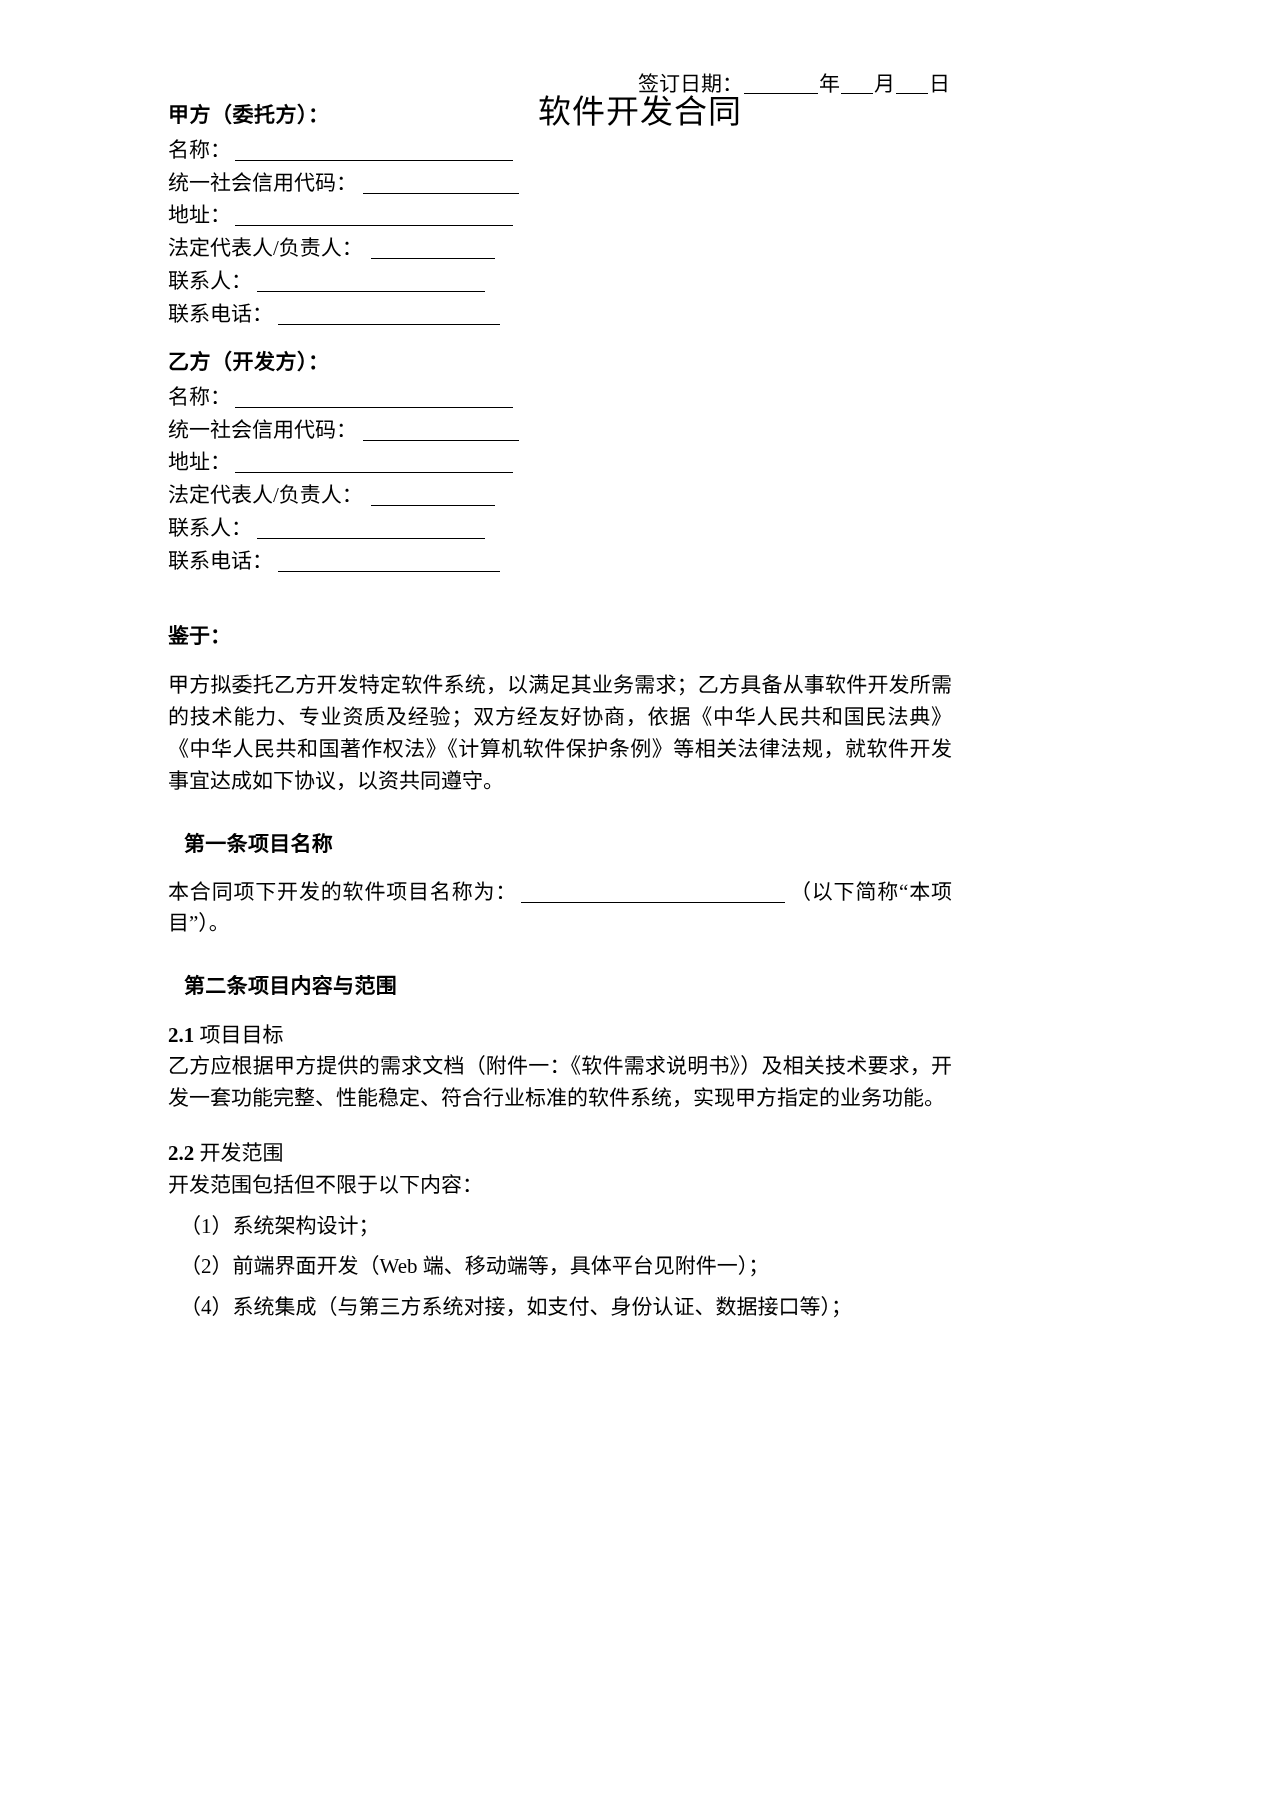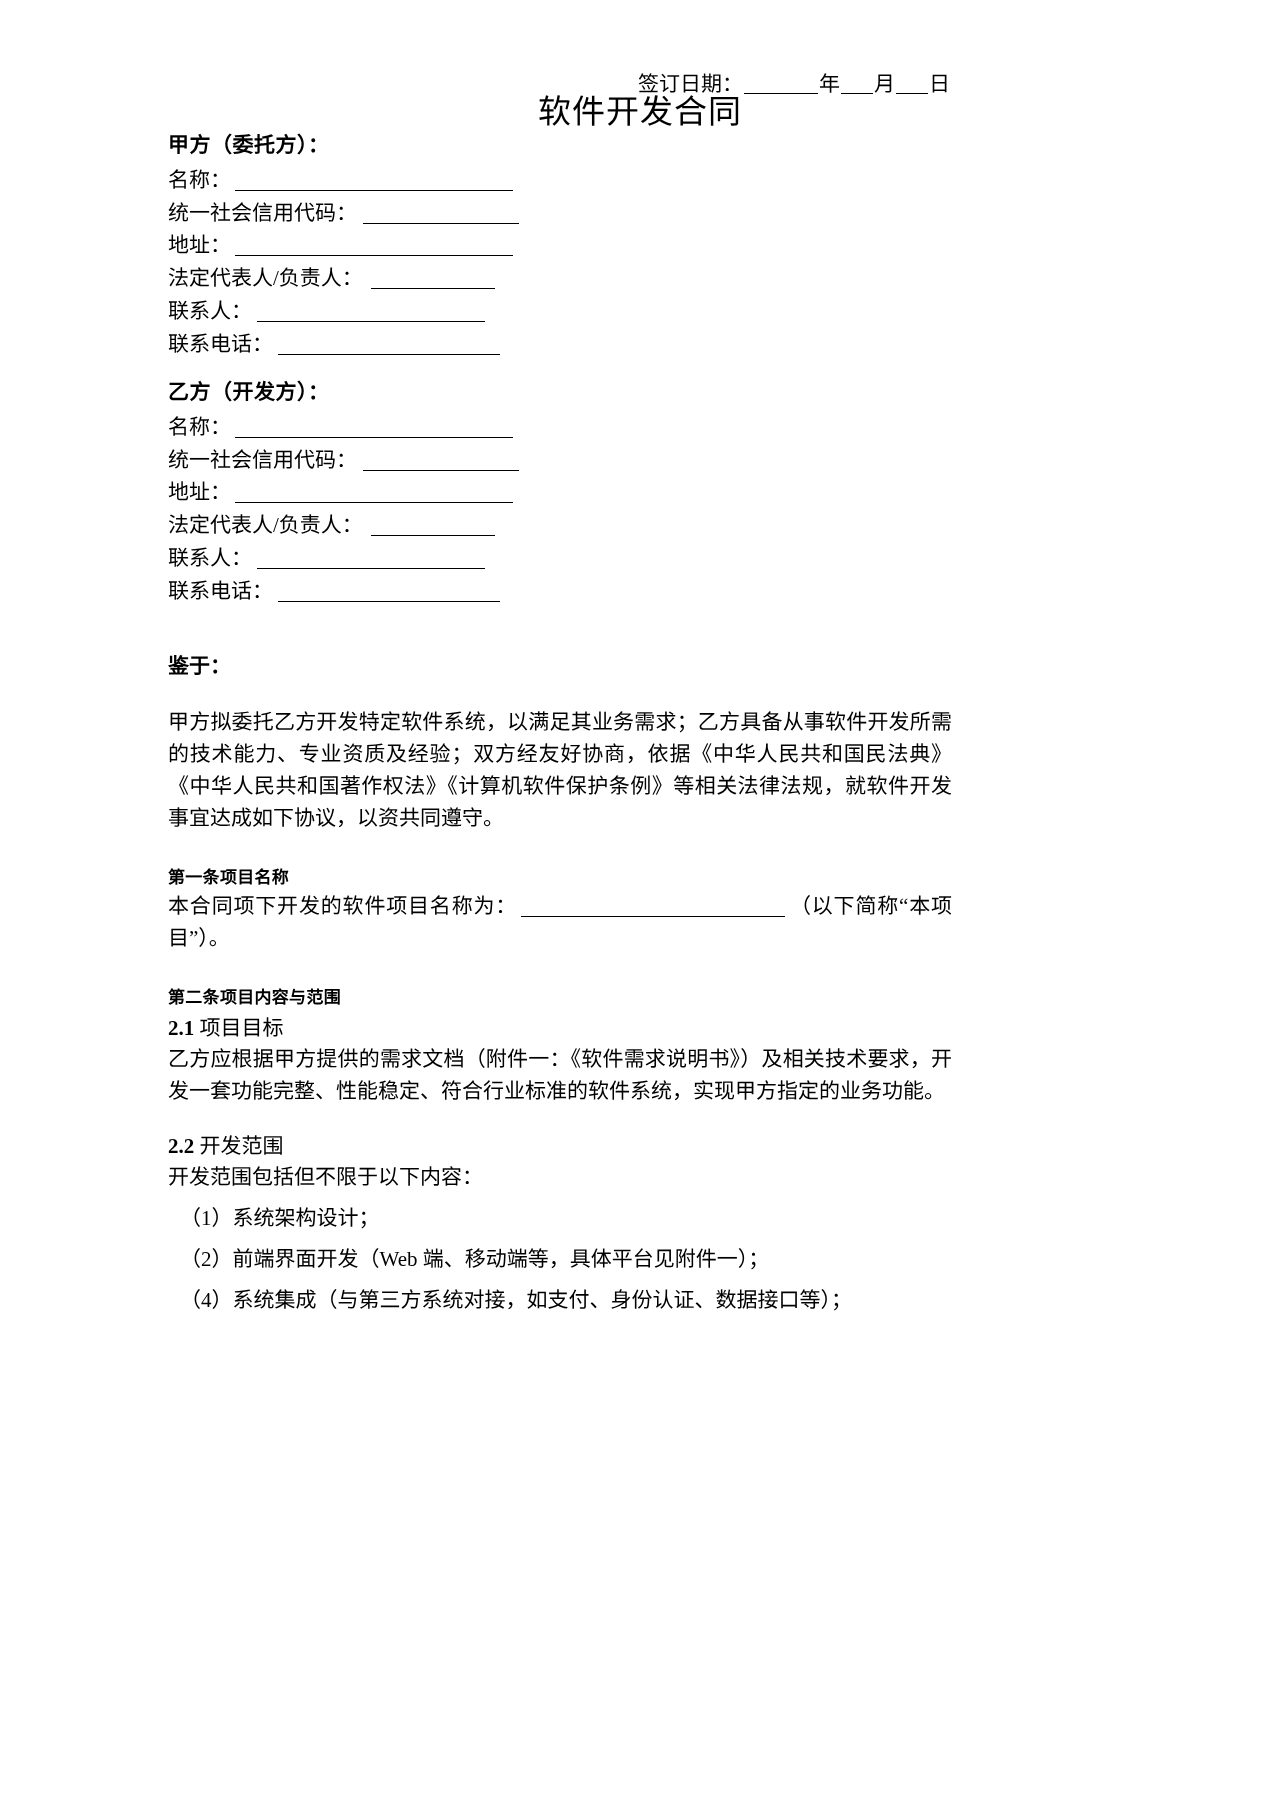--- a/index.html
+++ b/index.html
@@ -63,21 +63,21 @@
   }
 
   .bold-head {
     font-size: 21px;
     line-height: 1.52;
     font-weight: bold;
     margin: 0;
   }
 
   
-  .party-block { margin-top: 30px; }
+  .party-block { }
   .party-block.second { margin-top: 16px; }
 
   .party-title {
     font-size: 21px;
     font-weight: bold;
     line-height: 1.55;
     margin: 0 0 2px 0;
     letter-spacing: 0.5px;
   }
 
@@ -97,28 +97,28 @@
   .blank.w-name   { width: 278px; margin-left: 4px; }
   .blank.w-credit { width: 156px; margin-left: 6px; }
   .blank.w-addr   { width: 278px; margin-left: 4px; }
   .blank.w-legal  { width: 124px; margin-left: 8px; }
   .blank.w-contact{ width: 228px; margin-left: 5px; }
   .blank.w-phone  { width: 222px; margin-left: 5px; }
   .blank.w-project{ width: 264px; margin: 0 4px; }
   .small-gap { height: 22px; }
 
   .recital-head { margin-top: 44px; }
-  .recital-body { margin-top: 24px; }
+  .recital-body { margin-top: 17px; }
 
   .clause { margin-top: 30px; }
   .clause-head {
-    font-size: 17px;
+    font-size: 21px;
     font-weight: bold;
     line-height: 1.55;
-    margin: 0;
+    margin: 16px;
     letter-spacing: 0.3px;
   }
   .sub-head {
     font-size: 21px;
     line-height: 1.55;
     margin: 0;
   }
   .sub-head .num { font-weight: bold; }
 
   .para { margin-top: 0; }

